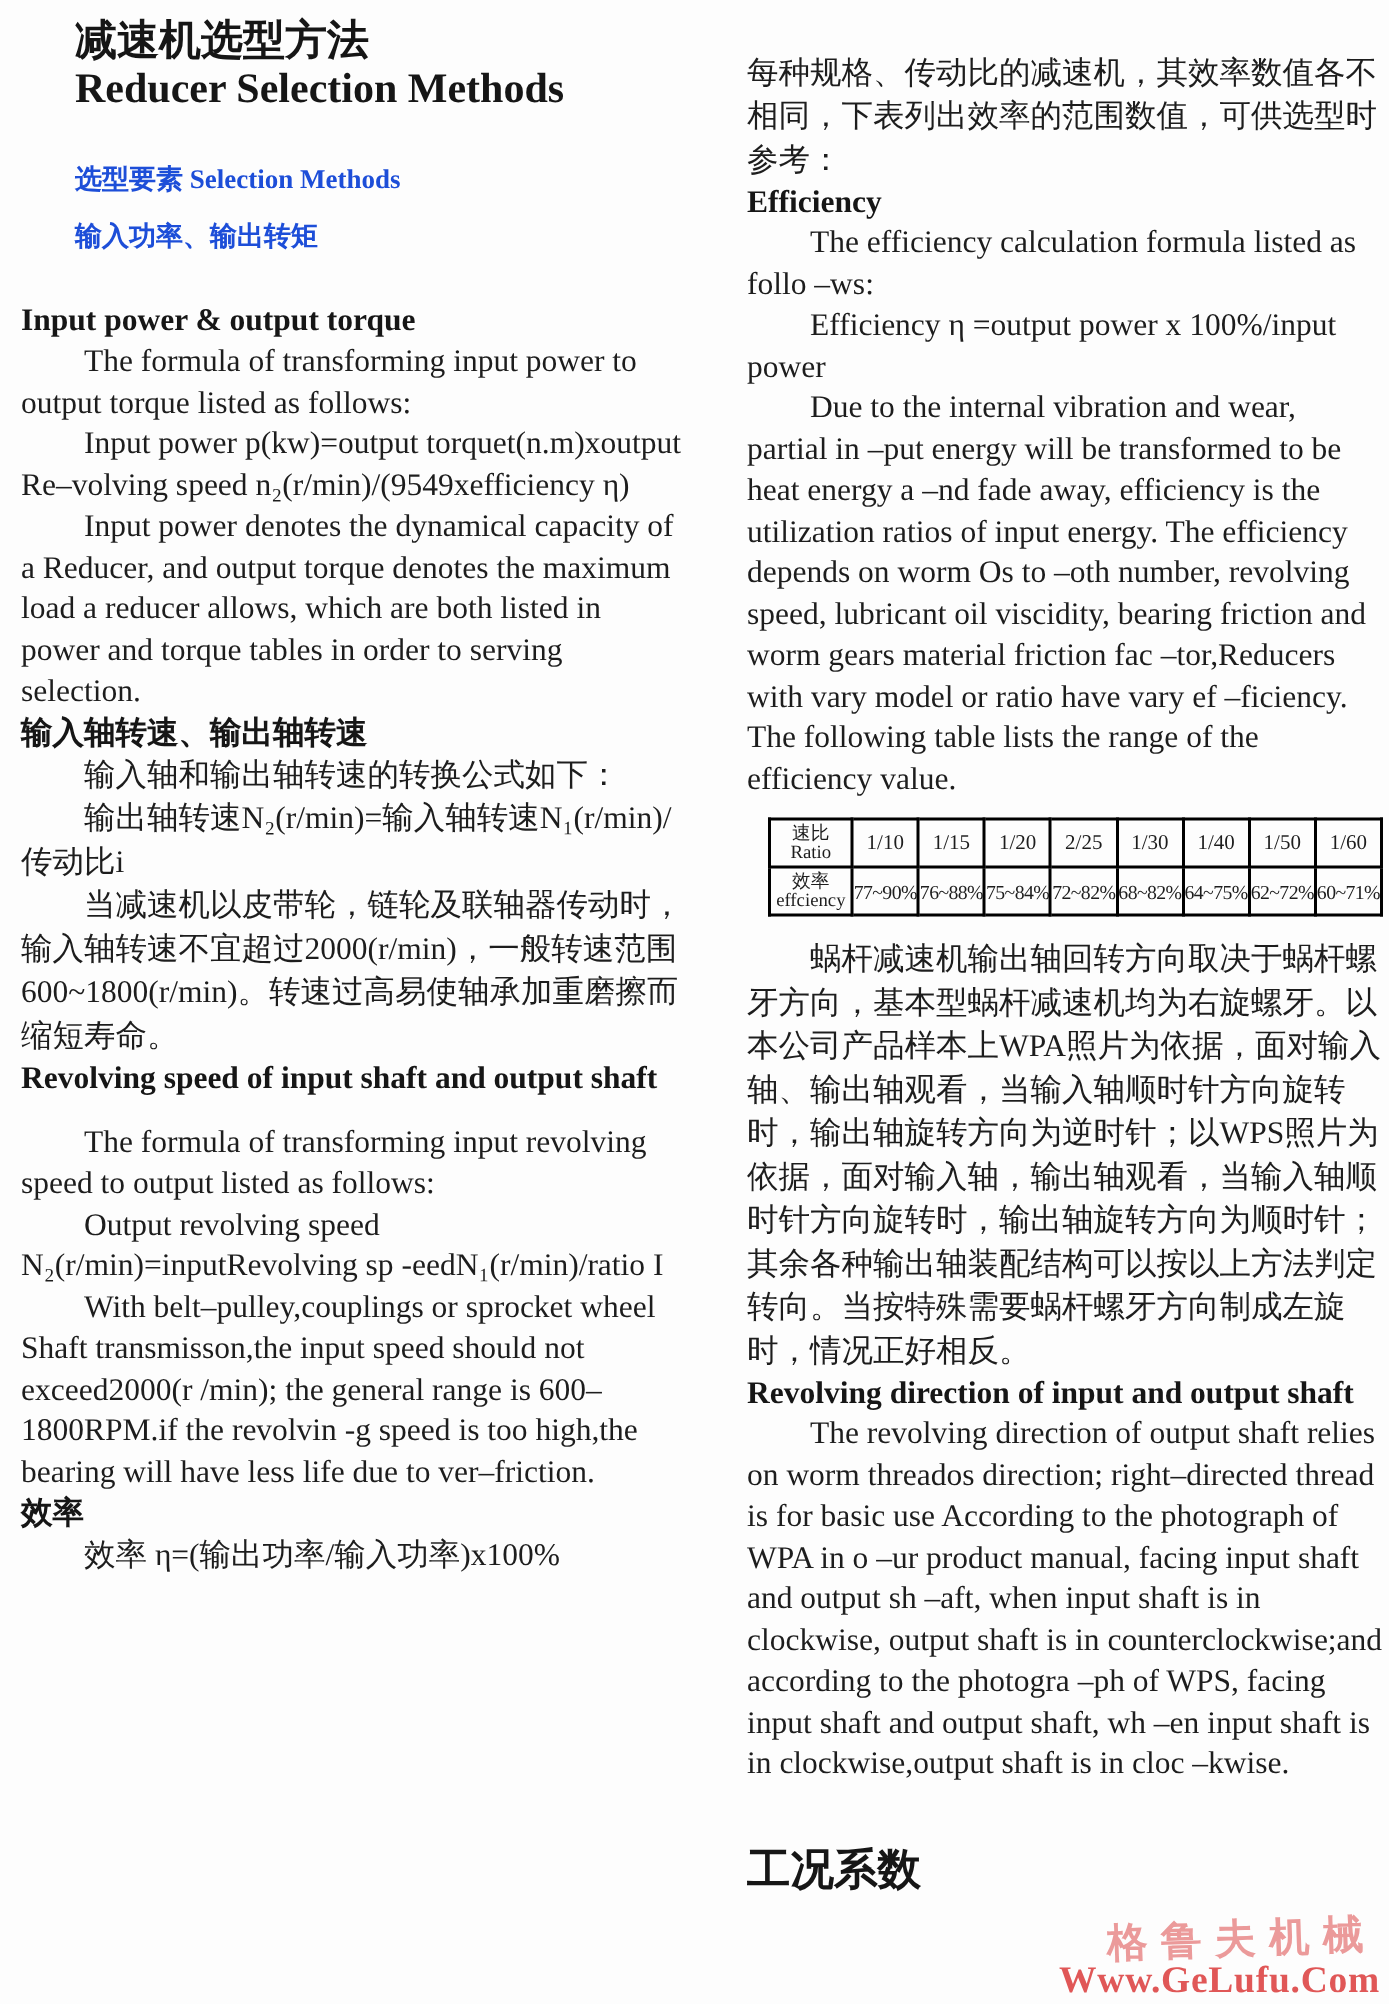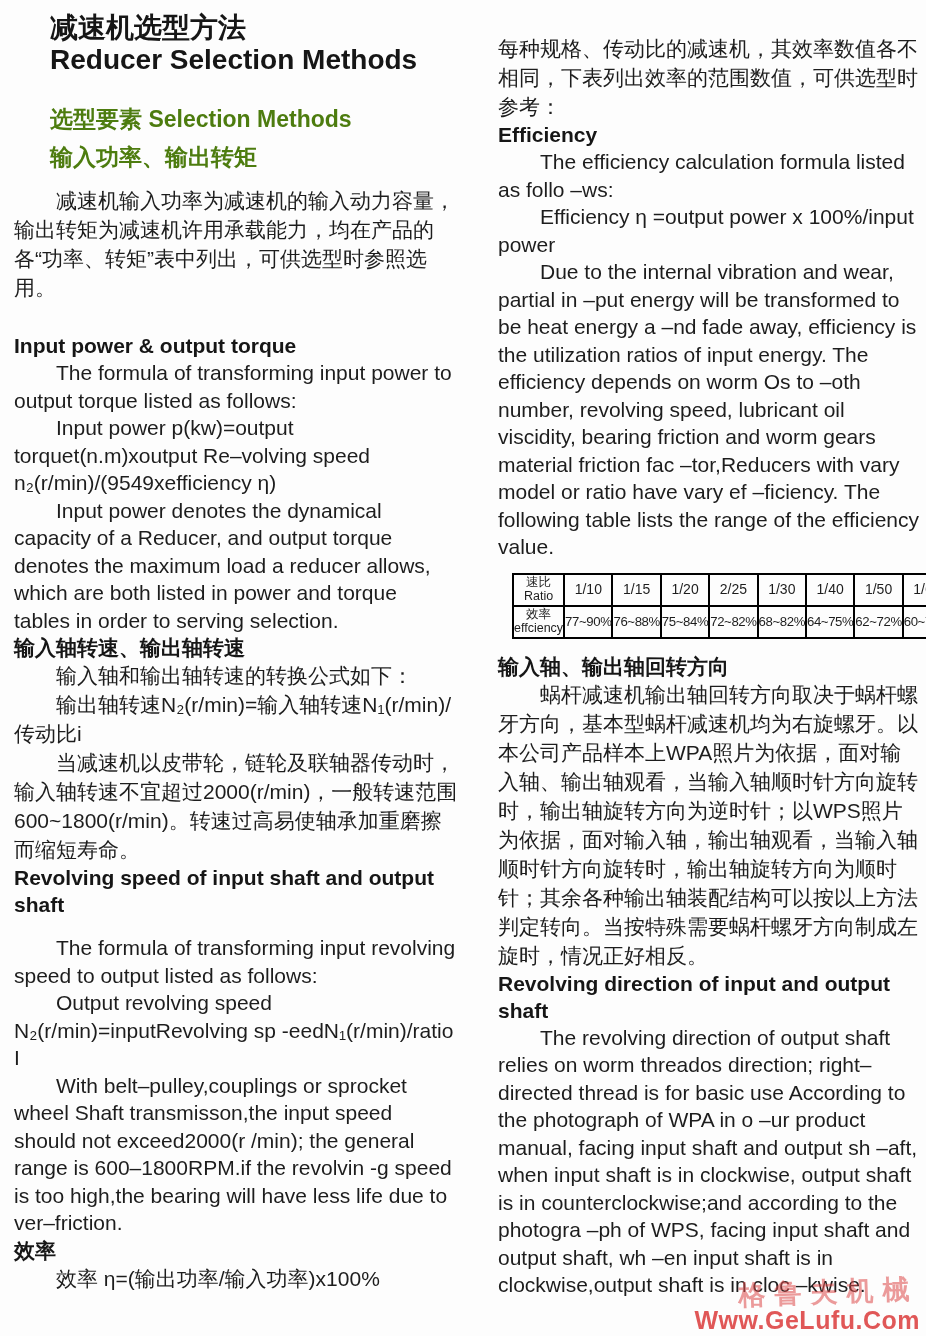--- a/index.html
+++ b/index.html
@@ -1,29 +1,29 @@
 <!DOCTYPE html>
 <html><head>
 <meta charset="utf-8">
 <style>
   html,body { margin:0; padding:0; background:#ffffff; }
   .page {
     position: relative;
     width: 926px; height: 1336px;
     background: #fdfdfd;
-    font-family: Liberation Sans, sans-serif;
+    font-family: Liberation Serif, serif;
     color: #1d1d1d;
     overflow: hidden;
   }
   .col { position: absolute; top: 0; }
   .col-left  { left: 14px;  width: 444px; }
   .col-right { left: 498px; width: 424px; }
 
   .doc-title { margin: 12px 0 30px 36px; font-size: 28px; font-weight: bold; line-height: 32px; color:#161616; }
-  .h2 { margin: 12px 0 10px 36px; font-size: 23px; font-weight: bold; line-height: 26px; color:#4d7c0f; }
+  .h2 { margin: 12px 0 10px 36px; font-size: 18px; font-weight: bold; line-height: 26px; color:#1d4ed8; }
   .h2.tight { margin-bottom: 16px; }
   .h3 { margin: 0; font-size: 21px; font-weight: bold; line-height: 27px; color:#161616; }
   .h3.gap-after { margin-bottom: 16px; }
   .big-h { margin: 0 0 8px 0; font-size: 29px; font-weight: bold; line-height: 34px; color:#161616; }
 
   p { margin: 0; font-size: 21px; }
   p.zh { line-height: 29px; }
   p.en { line-height: 27.5px; }
   .indent { text-indent: 2em; }
   .sp-before { margin-top: 30px; }
@@ -55,21 +55,20 @@
 
   <div class="col col-left">
     <div class="doc-title">
       <div>减速机选型方法</div>
       <div>Reducer Selection Methods</div>
     </div>
 
     <div class="h2">选型要素  Selection Methods</div>
     <div class="h2 tight">输入功率、输出转矩</div>
 
-    <p class="zh indent">减速机输入功率为减速机的输入动力容量，输出转矩为减速机许用承载能力，均在产品的各“功率、转矩”表中列出，可供选型时参照选用。</p>
 
     <div class="h3 sp-before">Input power &amp; output torque</div>
     <p class="en indent">The formula of transforming input power to output torque listed as follows:</p>
     <p class="en indent">Input power p(kw)=output torquet(n.m)xoutput Re–volving speed n₂(r/min)/(9549xefficiency η)</p>
     <p class="en indent">Input power denotes the dynamical capacity of a Reducer, and output torque denotes the maximum load a reducer allows, which are both listed in power and torque tables in order to serving selection.</p>
 
     <div class="h3">输入轴转速、输出轴转速</div>
     <p class="zh indent">输入轴和输出轴转速的转换公式如下：</p>
     <p class="zh indent">输出轴转速N₂(r/min)=输入轴转速N₁(r/min)/传动比i</p>
     <p class="zh indent">当减速机以皮带轮，链轮及联轴器传动时，输入轴转速不宜超过2000(r/min)，一般转速范围600~1800(r/min)。转速过高易使轴承加重磨擦而缩短寿命。</p>
@@ -117,21 +116,20 @@
         <td class="val pct">75~84%</td>
         <td class="val pct">72~82%</td>
         <td class="val pct">68~82%</td>
         <td class="val pct">64~75%</td>
         <td class="val pct">62~72%</td>
         <td class="val pct">60~71%</td>
       </tr>
     </tbody>
       </table>
 
-    <div class="h3">输入轴、输出轴回转方向</div>
     <p class="zh indent">蜗杆减速机输出轴回转方向取决于蜗杆螺牙方向，基本型蜗杆减速机均为右旋螺牙。以本公司产品样本上WPA照片为依据，面对输入轴、输出轴观看，当输入轴顺时针方向旋转时，输出轴旋转方向为逆时针；以WPS照片为依据，面对输入轴，输出轴观看，当输入轴顺时针方向旋转时，输出轴旋转方向为顺时针；其余各种输出轴装配结构可以按以上方法判定转向。当按特殊需要蜗杆螺牙方向制成左旋时，情况正好相反。</p>
 
     <div class="h3">Revolving direction of input and output shaft</div>
     <p class="en indent">The revolving direction of output shaft relies on worm threados direction; right–directed thread is for basic use According to the photograph of WPA in o –ur product manual, facing input shaft and output sh –aft, when input shaft is in clockwise, output shaft is in counterclockwise;and according to the photogra –ph of WPS, facing input shaft and output shaft, wh –en input shaft is in clockwise,output shaft is in cloc –kwise.</p>
 
     <div class="gap-lg"></div>
     <div class="big-h">工况系数</div>
 
   </div>
 

